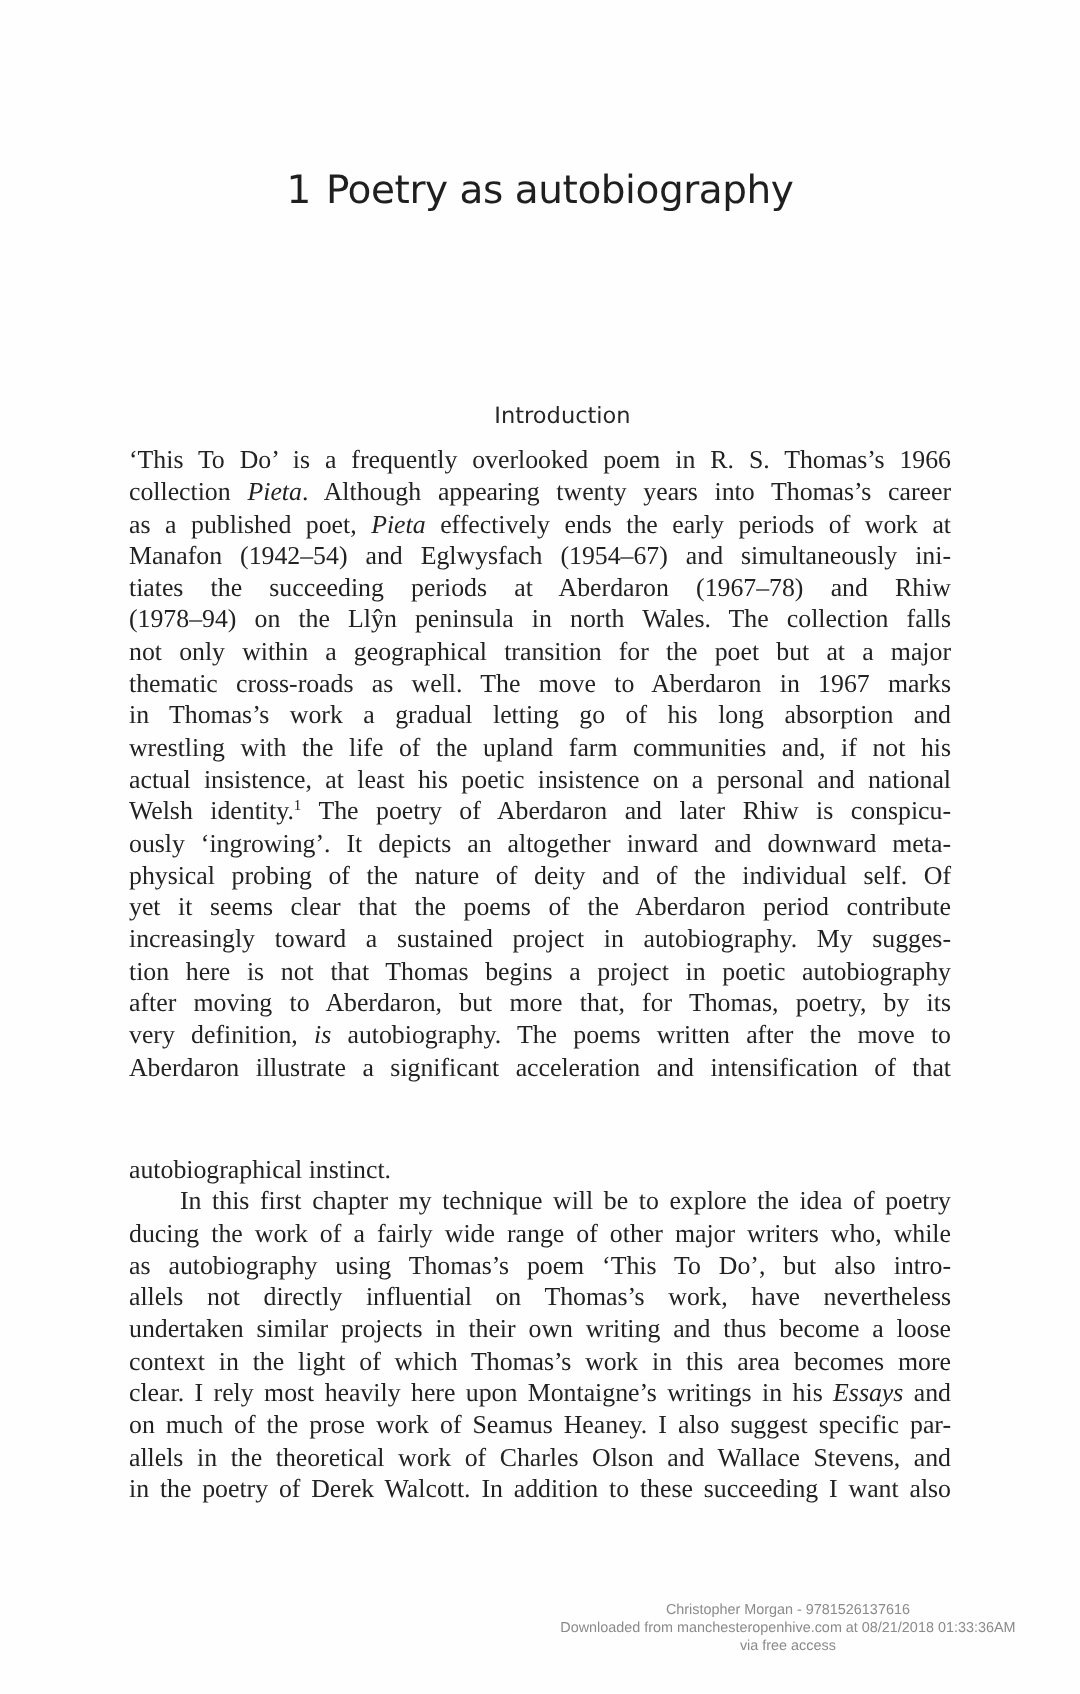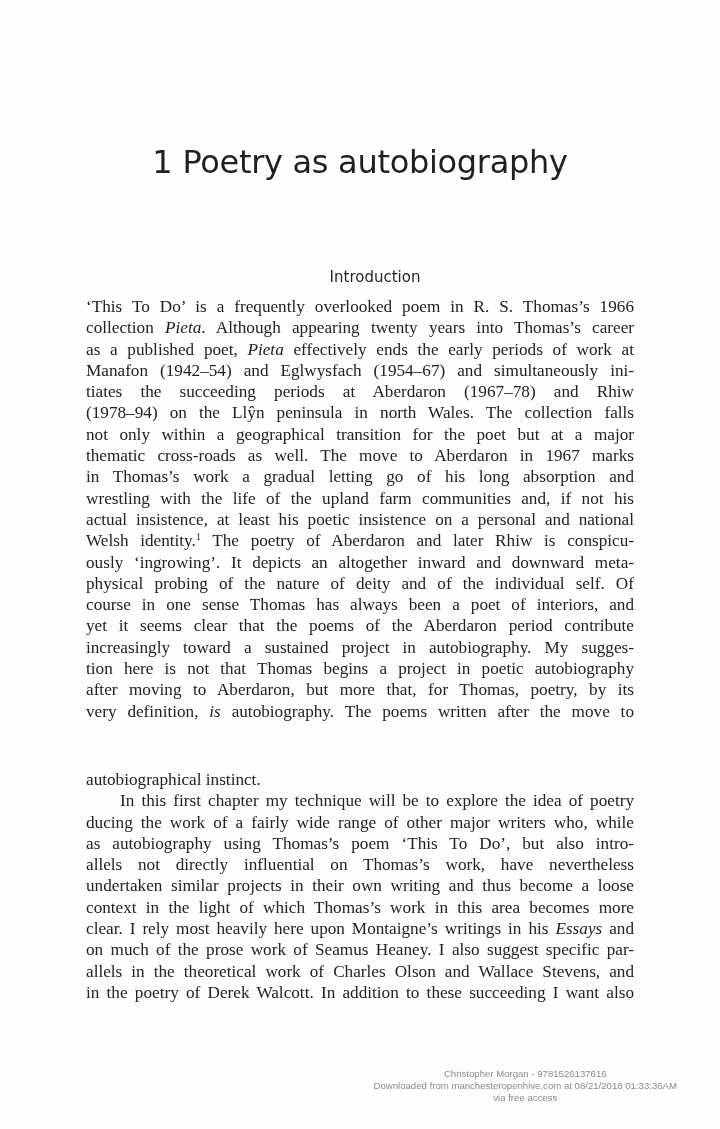--- a/index.html
+++ b/index.html
@@ -1,22 +1,21 @@
 <!DOCTYPE html>
 <html><head>
 <meta charset="utf-8">
 <style>
   html, body { margin: 0; padding: 0; background: #ffffff; }
   body { width: 720px; height: 1129px; position: relative; overflow: hidden; }
   .page { position: absolute; left: 0; top: 0; width: 720px; height: 1129px; background: #fefefe; }
   .chapter-title {
     position: absolute; left: 0; top: 112px; width: 720px; text-align: center;
-    font-family: "DejaVu Sans", sans-serif; font-size: 32px; color: #1f1f1f;
+    font-family: "DejaVu Sans", sans-serif; font-size: 26px; color: #1f1f1f;
     letter-spacing: -0.3px;
-    margin-top: 31px;
   }
   .chapter-title .num { margin-right: 10px; }
   .section-heading {
     position: absolute; left: 15px; top: 268px; width: 720px; text-align: center;
     font-family: "DejaVu Sans", sans-serif; font-size: 15px; color: #262626;
   }
   .body-text {
     position: absolute; left: 86px; top: 296px; width: 548px;
     font-family: "Liberation Serif", serif; font-size: 17.2px; line-height: 21.3px;
     color: #222222;
@@ -49,26 +48,26 @@
       <div class="line">tiates the succeeding periods at Aberdaron (1967–78) and Rhiw</div>
       <div class="line">(1978–94) on the Llŷn peninsula in north Wales. The collection falls</div>
       <div class="line">not only within a geographical transition for the poet but at a major</div>
       <div class="line">thematic cross-roads as well. The move to Aberdaron in 1967 marks</div>
       <div class="line">in Thomas’s work a gradual letting go of his long absorption and</div>
       <div class="line">wrestling with the life of the upland farm communities and, if not his</div>
       <div class="line">actual insistence, at least his poetic insistence on a personal and national</div>
       <div class="line">Welsh identity.<sup>1</sup> The poetry of Aberdaron and later Rhiw is conspicu-</div>
       <div class="line">ously ‘ingrowing’. It depicts an altogether inward and downward meta-</div>
       <div class="line">physical probing of the nature of deity and of the individual self. Of</div>
-      <div class="line">course in one sense Thomas has always been a poet of interiors, and</div>
       <div class="line">yet it seems clear that the poems of the Aberdaron period contribute</div>
       <div class="line">increasingly toward a sustained project in autobiography. My sugges-</div>
       <div class="line">tion here is not that Thomas begins a project in poetic autobiography</div>
       <div class="line">after moving to Aberdaron, but more that, for Thomas, poetry, by its</div>
       <div class="line">very definition, <em>is</em> autobiography. The poems written after the move to</div>
+      <div class="line">Aberdaron illustrate a significant acceleration and intensification of that</div>
       <div class="line last">autobiographical instinct.</div>
       <div class="line indent">In this first chapter my technique will be to explore the idea of poetry</div>
       <div class="line">ducing the work of a fairly wide range of other major writers who, while</div>
       <div class="line">as autobiography using Thomas’s poem ‘This To Do’, but also intro-</div>
       <div class="line">allels not directly influential on Thomas’s work, have nevertheless</div>
       <div class="line">undertaken similar projects in their own writing and thus become a loose</div>
       <div class="line">context in the light of which Thomas’s work in this area becomes more</div>
       <div class="line">clear. I rely most heavily here upon Montaigne’s writings in his <em>Essays</em> and</div>
       <div class="line">on much of the prose work of Seamus Heaney. I also suggest specific par-</div>
       <div class="line">allels in the theoretical work of Charles Olson and Wallace Stevens, and</div>

